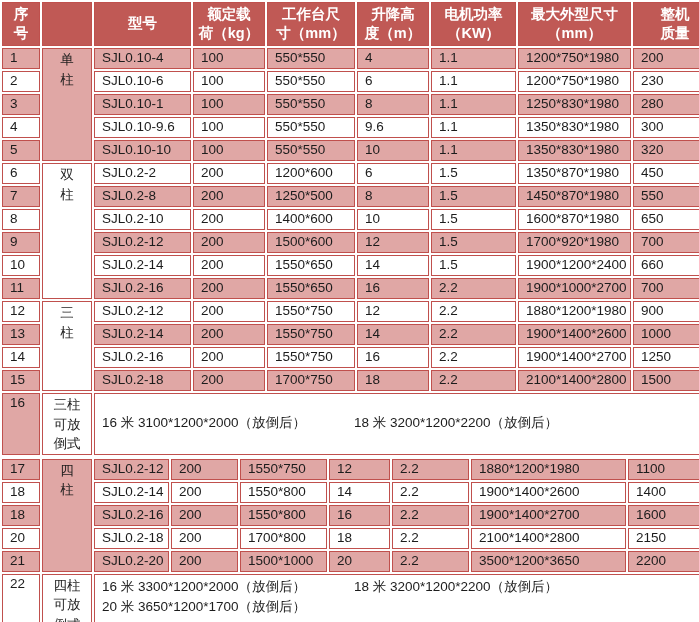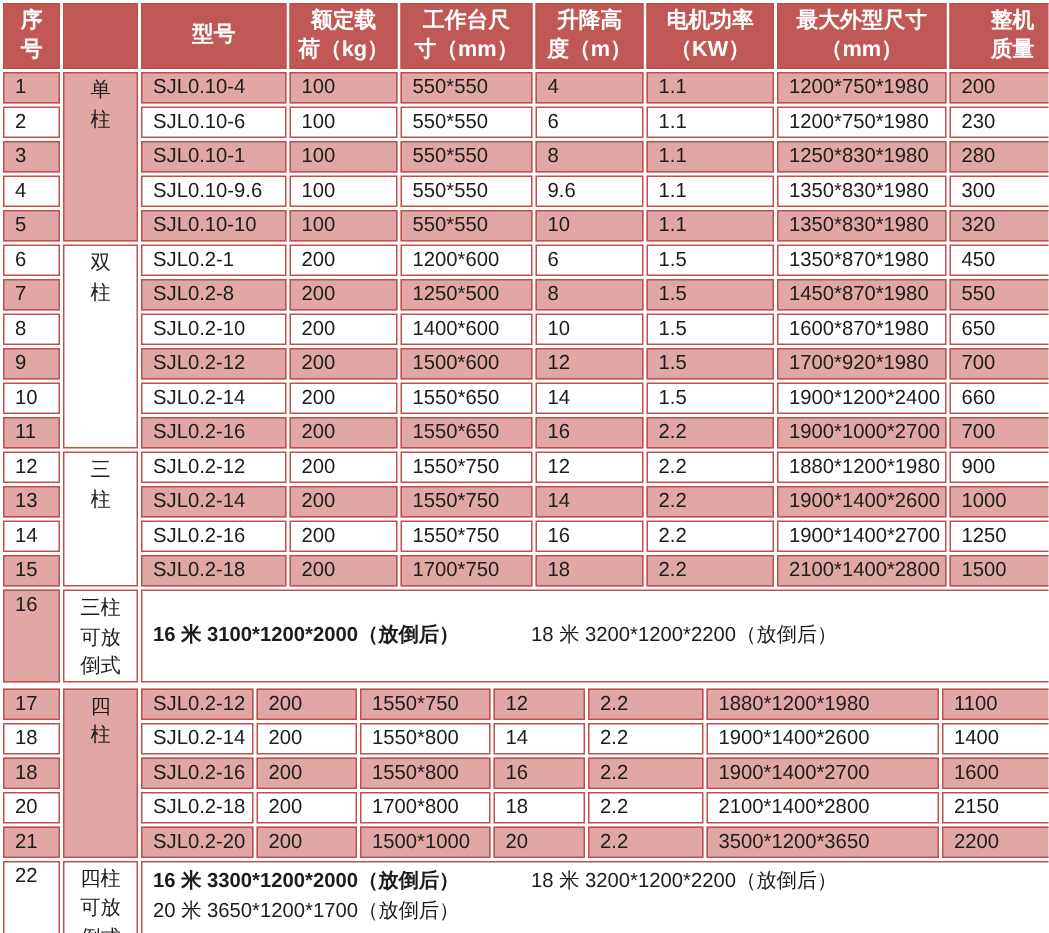--- a/index.html
+++ b/index.html
@@ -11,21 +11,21 @@
      padding:1px 0;font-size:14.5px;line-height:1.32;height:40px;vertical-align:middle;}
   td.band-pink{background:#e0a7a5;}
   td.band-white{background:#ffffff;}
   td.group-cell{text-align:center;vertical-align:top;white-space:pre-line;padding:1px 0 0 0;line-height:1.45;}
   td.serial-cell{vertical-align:top;padding-top:1px;}
   tr.body-row td{height:18px;}
   tr.tall-row td{height:57px;}
   tr.tall-row td.merged-cell{vertical-align:middle;}
   tr.tall-row-2 td{height:58px;}
   tr.tall-row-2 td.merged-cell{vertical-align:top;padding-top:2px;line-height:1.5;}
-  .merged-cell .part1{display:inline-block;min-width:252px;font-weight:bold;}
+  .merged-cell .part1{display:inline-block;min-width:252px;}
 </style>
 </head>
 <body>
 
 <div>
   <table aria-label="spec table upper section">
     <colgroup>
         <col style="width: 38px;">
         <col style="width: 50px;">
         <col style="width: 97px;">
@@ -106,21 +106,21 @@
           <td class="band-pink">550*550</td>
           <td class="band-pink">10</td>
           <td class="band-pink">1.1</td>
           <td class="band-pink">1350*830*1980</td>
           <td class="band-pink">320</td>
         </tr>
         <tr class="body-row">
           <td class="serial-cell band-white">6</td>
           <td class="group-cell band-white" rowspan="6">双
 柱</td>
-          <td class="band-white">SJL0.2-1</td>
+          <td class="band-white">SJL0.2-2</td>
           <td class="band-white">200</td>
           <td class="band-white">1200*600</td>
           <td class="band-white">6</td>
           <td class="band-white">1.5</td>
           <td class="band-white">1350*870*1980</td>
           <td class="band-white">450</td>
         </tr>
         <tr class="body-row">
           <td class="serial-cell band-pink">7</td>
           <td class="band-pink">SJL0.2-8</td>

